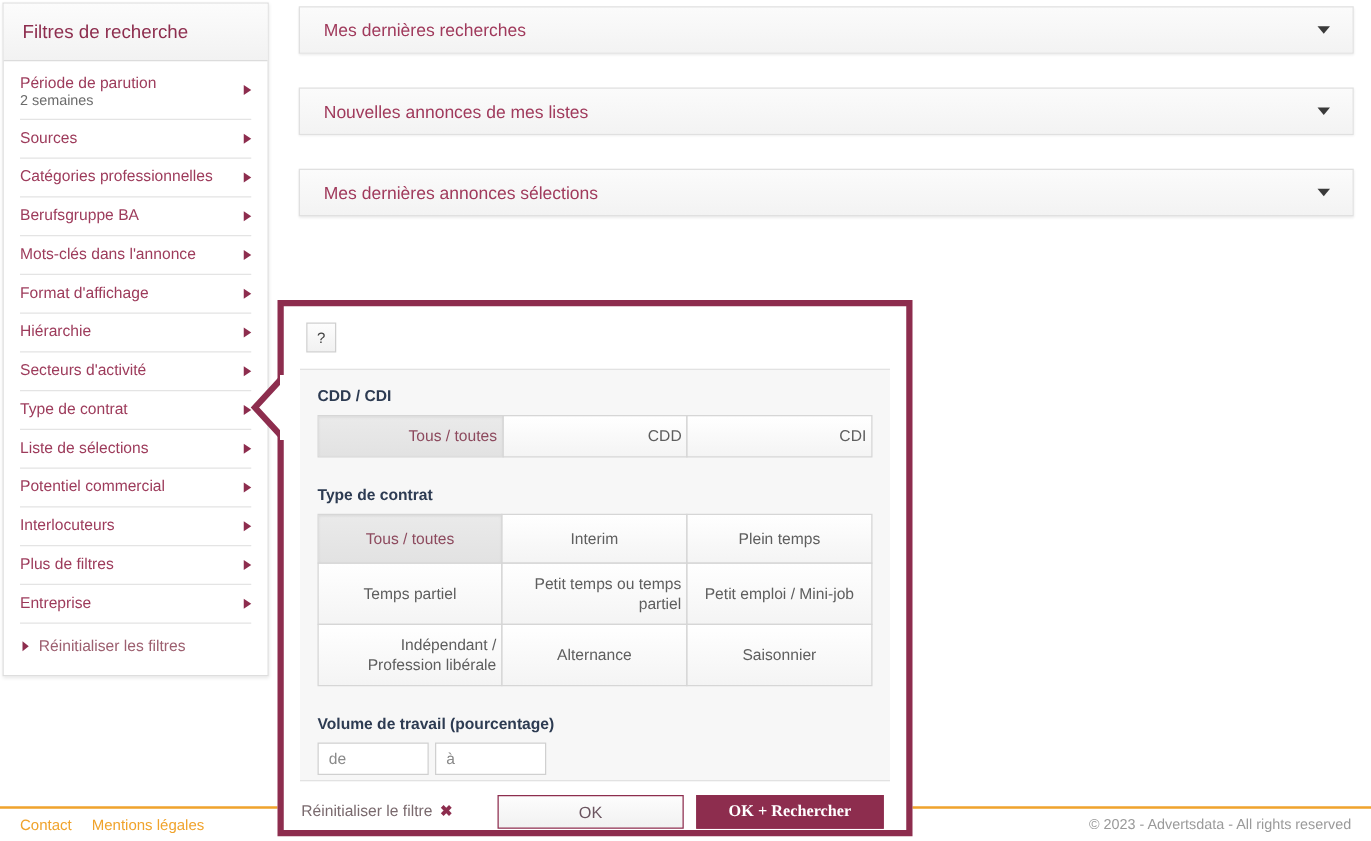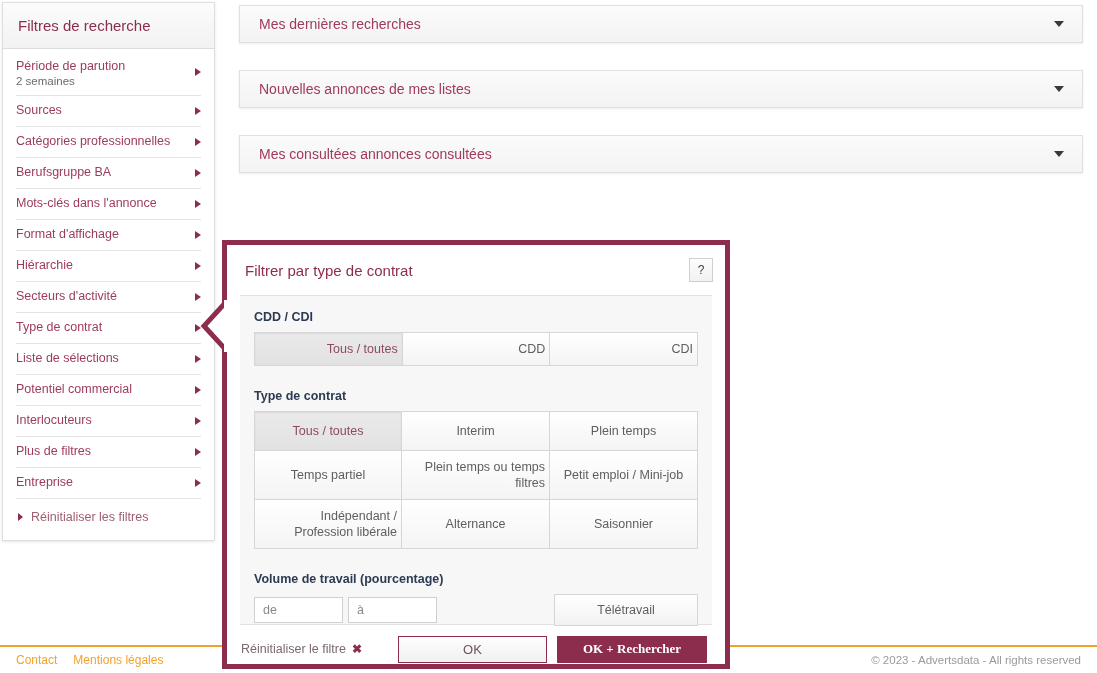--- a/index.html
+++ b/index.html
@@ -410,63 +410,61 @@
 
 <div class="accordion" id="acc0">
   <span class="acc-title">Mes dernières recherches</span>
   <span class="acc-caret"></span>
 </div>
 <div class="accordion" id="acc1">
   <span class="acc-title">Nouvelles annonces de mes listes</span>
   <span class="acc-caret"></span>
 </div>
 <div class="accordion" id="acc2">
-  <span class="acc-title">Mes consultées annonces consultées</span>
+  <span class="acc-title">Mes dernières annonces sélections</span>
   <span class="acc-caret"></span>
 </div>
 
 <div id="modal">
 
   <svg id="modal-pointer" viewBox="0 0 28 52">
     <path d="M27 1 L4 26 L27 51" fill="#ffffff" stroke="#8d2d4e" stroke-width="5" stroke-linejoin="miter"></path>
     <rect x="24" y="0" width="6" height="52" fill="#ffffff"></rect>
   </svg>
 
   <div id="modal-head">
-    <span id="modal-title">Filtrer par type de contrat</span>
     <div id="help-btn">?</div>
   </div>
 
   <div id="modal-body">
 
     <div class="group-label">CDD / CDI</div>
     <div class="btn-row" id="group0-row">
         <div class="opt-btn selected">Tous / toutes</div>
         <div class="opt-btn">CDD</div>
         <div class="opt-btn">CDI</div>
       </div>
 
     <div class="group-label second">Type de contrat</div>
     <div class="grid-3" id="group1-grid">
         <div class="opt-btn selected">Tous / toutes</div>
         <div class="opt-btn">Interim</div>
         <div class="opt-btn">Plein temps</div>
         <div class="opt-btn">Temps partiel</div>
-        <div class="opt-btn">Plein temps ou temps filtres</div>
+        <div class="opt-btn">Petit temps ou temps partiel</div>
         <div class="opt-btn">Petit emploi / Mini-job</div>
         <div class="opt-btn">Indépendant / Profession libérale</div>
         <div class="opt-btn">Alternance</div>
         <div class="opt-btn">Saisonnier</div>
       </div>
 
     <div class="group-label third">Volume de travail (pourcentage)</div>
     <div class="vol-row">
       <input class="vol-input" type="text" placeholder="de" style="">
       <input class="vol-input" type="text" placeholder="à" style="">
-      <div id="teletravail-btn">Télétravail</div>
     </div>
 
   </div>
 
   <div id="modal-foot">
     <div id="reset-filter">
       <span>Réinitialiser le filtre</span>
       <span class="xmark">✖</span>
     </div>
     <div id="ok-btn">OK</div>

